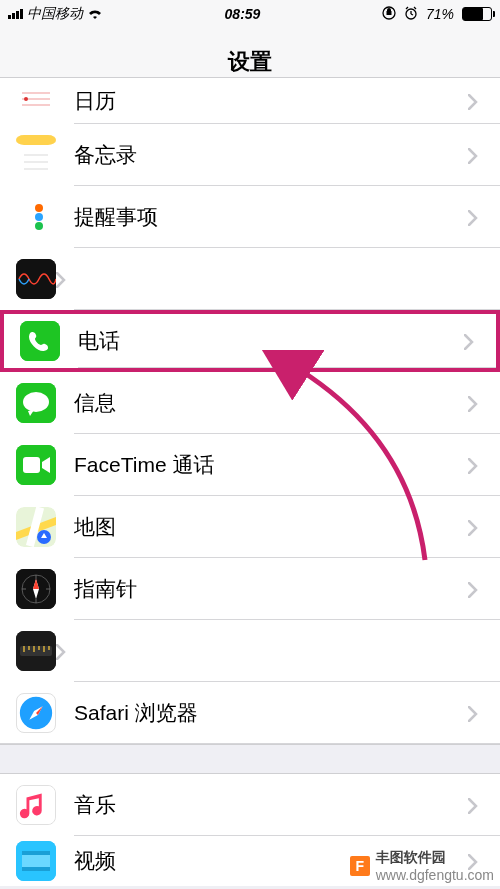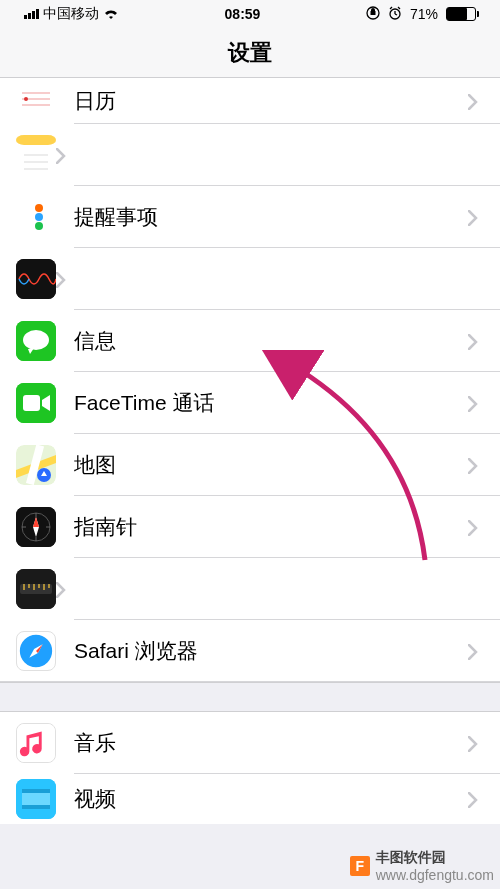--- a/index.html
+++ b/index.html
@@ -10,23 +10,24 @@
     font-family: -apple-system, "Helvetica Neue", Arial, sans-serif;
     position: relative;
     overflow: hidden;
   }
   .status-bar {
     height: 28px;
     background: #f7f7f8;
     display: flex;
     align-items: center;
     justify-content: space-between;
-    padding: 0 24px;
+    padding: 0 8px;
     font-size: 14px;
     color: #000;
+    font-style: italic;
   }
   .status-left { display: flex; align-items: center; gap: 4px; }
   .status-right { display: flex; align-items: center; gap: 8px; }
   .signal-bars { display: flex; align-items: flex-end; gap: 1px; }
   .signal-bars span { width: 3px; background: #000; display: inline-block; }
   .signal-bars span:nth-child(1){height:4px}
   .signal-bars span:nth-child(2){height:6px}
   .signal-bars span:nth-child(3){height:8px}
   .signal-bars span:nth-child(4){height:10px}
   .battery {
@@ -36,21 +37,21 @@
   .battery::after {
     content: ""; position: absolute; right: -4px; top: 3px;
     width: 2px; height: 6px; background: #000; border-radius: 0 1px 1px 0;
   }
   .battery-fill { height: 100%; width: 71%; background: #000; border-radius: 1px; }
   .nav-bar {
     height: 50px;
     background: #f7f7f8;
     border-bottom: 1px solid #cfcfd2;
     display: flex;
-    align-items: center;
+    align-items: flex-end;
     justify-content: center;
     font-size: 22px;
     font-weight: 600;
   }
   .list { background: #c2410c; }
   .group-gap { height: 30px; background: #efeff4; border-top: 1px solid #cfcfd2; border-bottom: 1px solid #cfcfd2; }
   .row {
     height: 62px;
     display: flex;
     align-items: center;
@@ -189,20 +190,21 @@
   <div class="row">
     <div class="icon ic-notes">
       <svg width="40" height="40" viewBox="0 0 40 40">
           <rect width="40" height="40" rx="8" fill="#fff"></rect>
           <rect width="40" height="10" rx="8" fill="#ffd24d"></rect>
           <line x1="8" y1="20" x2="32" y2="20" stroke="#d9d9d9"></line>
           <line x1="8" y1="27" x2="32" y2="27" stroke="#d9d9d9"></line>
           <line x1="8" y1="34" x2="32" y2="34" stroke="#d9d9d9"></line>
         </svg>
     </div>
+    <span class="label">备忘录</span>
     <span class="chevron">
         <svg width="10" height="16" viewBox="0 0 10 16">
           <path d="M1 1l7 7-7 7" fill="none" stroke="#c7c7cc" stroke-width="2.5" stroke-linecap="round"></path>
         </svg>
       </span>
   </div>
 
   <div class="row">
     <div class="icon ic-reminders">
         <i></i>
@@ -225,20 +227,34 @@
           <path d="M3 20 Q8 30 13 20" fill="none" stroke="#2aa4ff" stroke-width="1.5"></path>
         </svg>
     </div>
     <span class="chevron">
         <svg width="10" height="16" viewBox="0 0 10 16">
           <path d="M1 1l7 7-7 7" fill="none" stroke="#c7c7cc" stroke-width="2.5" stroke-linecap="round"></path>
         </svg>
       </span>
   </div>
 
+  <div class="row highlight">
+    <div class="icon ic-phone">
+      <svg width="40" height="40" viewBox="0 0 40 40">
+          <rect width="40" height="40" rx="8" fill="#1ec523"></rect>
+          <path d="M12 11c1 0 3 0 4 3 1 2-1 3-1 4 0 2 4 6 6 6 1 0 2-2 4-1 3 1 3 3 3 4 0 2-3 3-5 3-6 0-14-8-14-14 0-2 1-5 3-5z" fill="#fff"></path>
+        </svg>
+    </div>
+    <span class="label">电话</span>
+    <span class="chevron">
+        <svg width="10" height="16" viewBox="0 0 10 16">
+          <path d="M1 1l7 7-7 7" fill="none" stroke="#c7c7cc" stroke-width="2.5" stroke-linecap="round"></path>
+        </svg>
+      </span>
+  </div>
 
   <div class="row">
     <div class="icon ic-messages">
       <svg width="40" height="40" viewBox="0 0 40 40">
           <rect width="40" height="40" rx="8" fill="#1ec523"></rect>
           <ellipse cx="20" cy="19" rx="13" ry="10" fill="#fff"></ellipse>
           <path d="M12 28 l2 5 4-6z" fill="#fff"></path>
         </svg>
     </div>
     <span class="label">信息</span>

